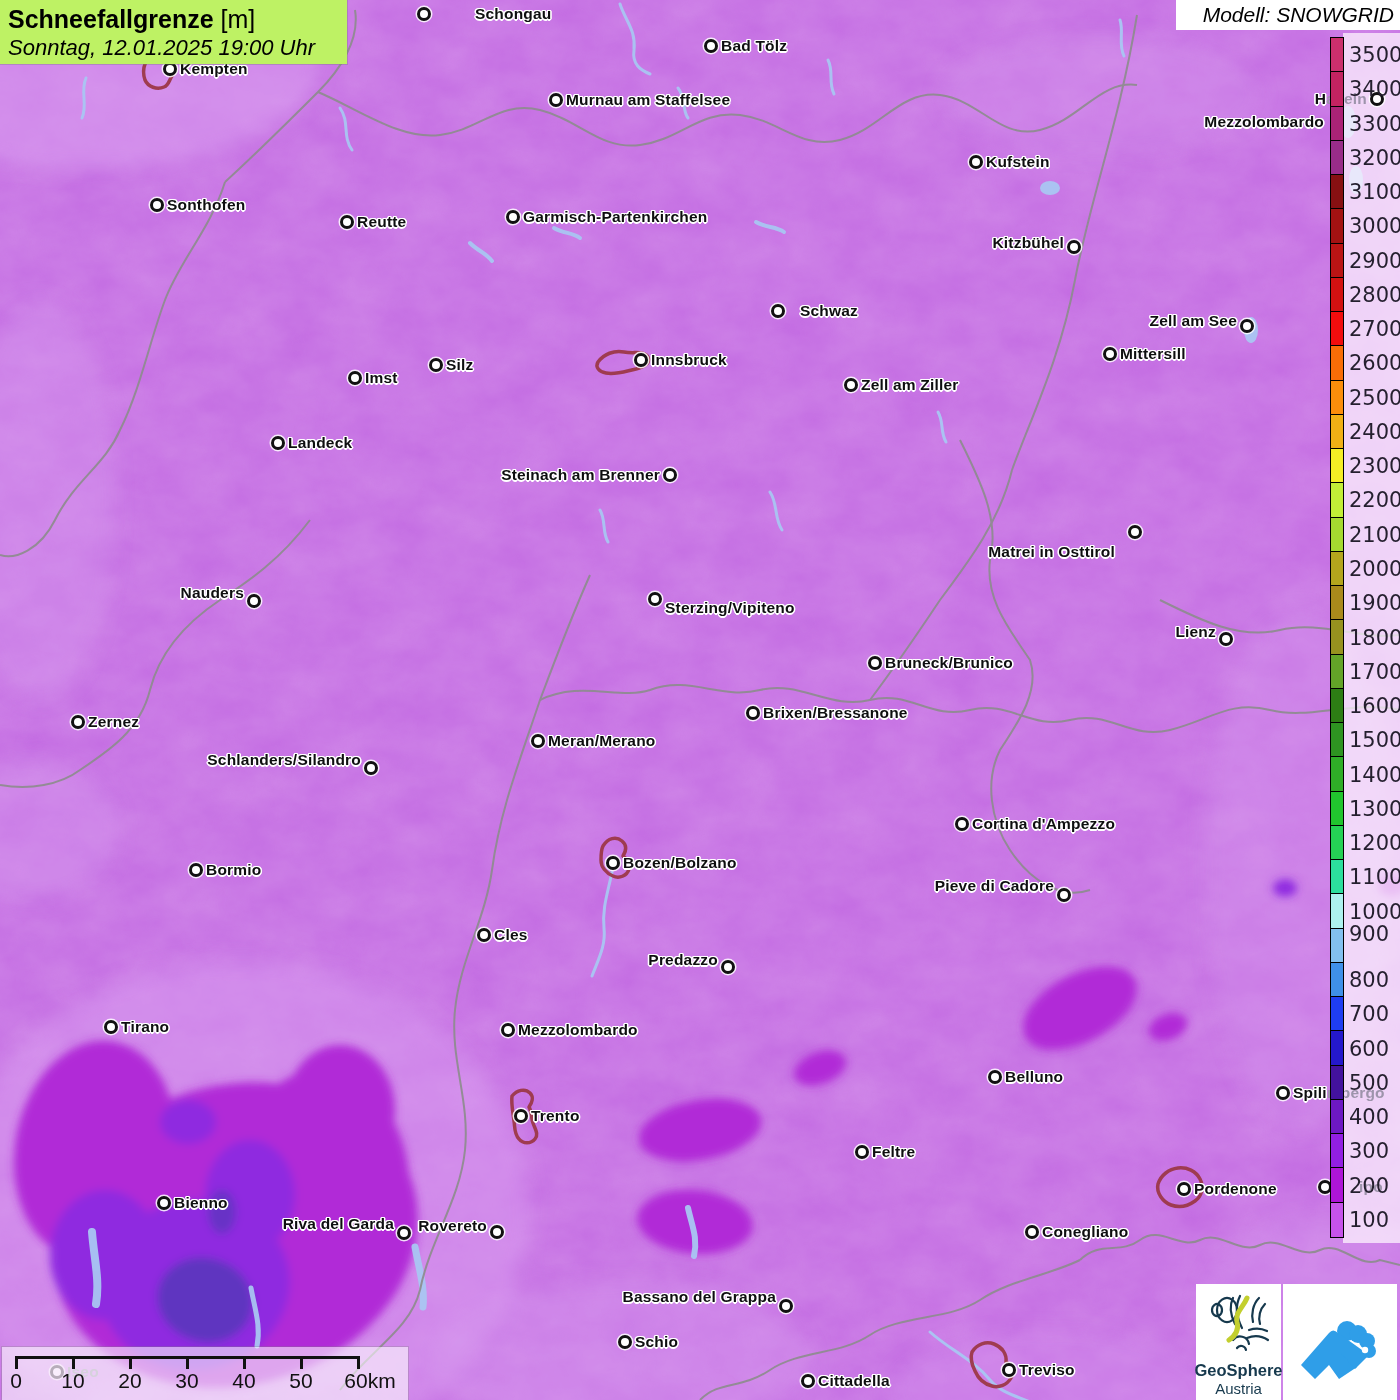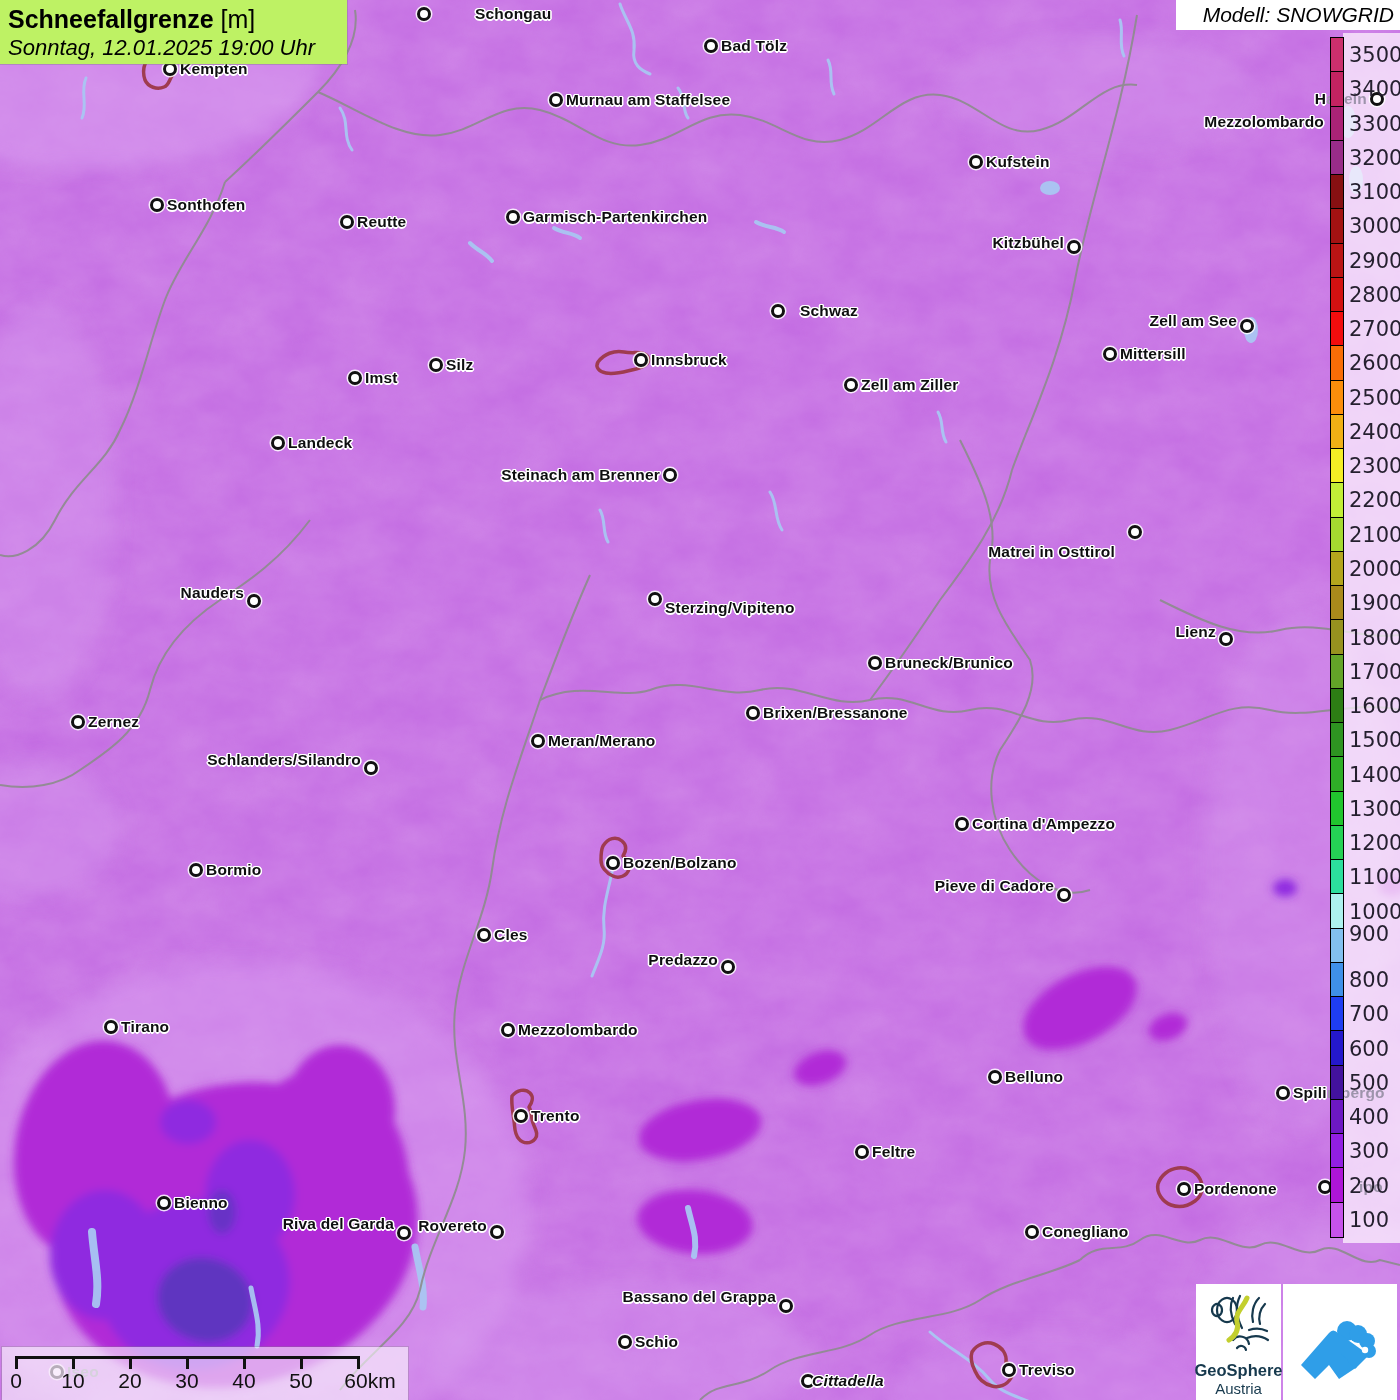--- a/index.html
+++ b/index.html
@@ -355,21 +355,21 @@
       <div class="city" style="left: 625px; top: 1342px; z-index: 10;">
         <span class="city-dot"></span>
         <span class="city-label" style="left: 10px;">Schio</span>
       </div>
       <div class="city" style="left: 1009px; top: 1370px; z-index: 10;">
         <span class="city-dot"></span>
         <span class="city-label" style="left: 10px;">Treviso</span>
       </div>
       <div class="city" style="left: 808px; top: 1381px; z-index: 10;">
         <span class="city-dot"></span>
-        <span class="city-label" style="left: 4px; font-style: italic;">Cittadella</span>
+        <span class="city-label" style="left: 10px;">Cittadella</span>
       </div>
       <div class="city" style="left: 1334px; top: 122px; z-index: 21;">
         <span class="city-label" style="right: 10px;">Mezzolombardo</span>
       </div>
       <div class="city" style="left: 1377px; top: 99px; z-index: 21;">
         <span class="city-dot"></span>
         <span class="city-label" style="right: 10px;"><span>H</span><span class="grey-part">allein</span></span>
       </div>
       <div class="city" style="left: 1325px; top: 1187px; z-index: 21;">
         <span class="city-dot"></span>

